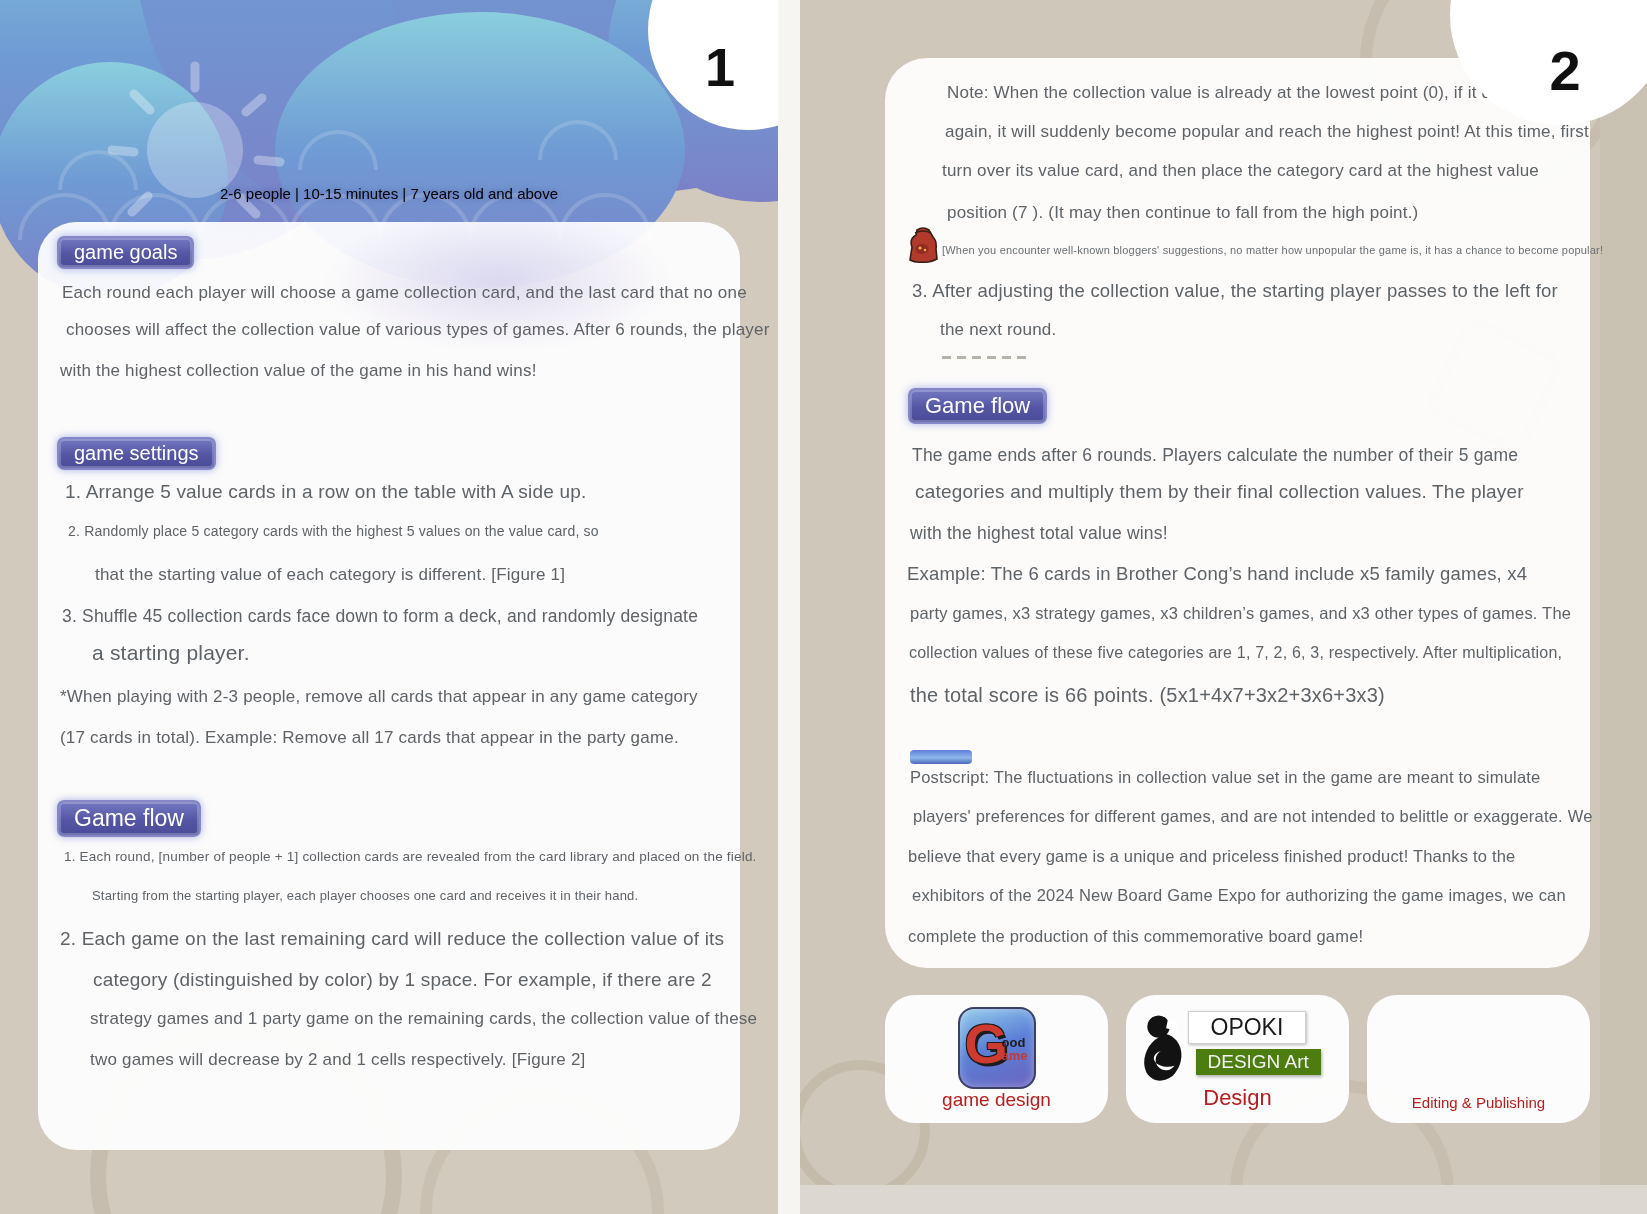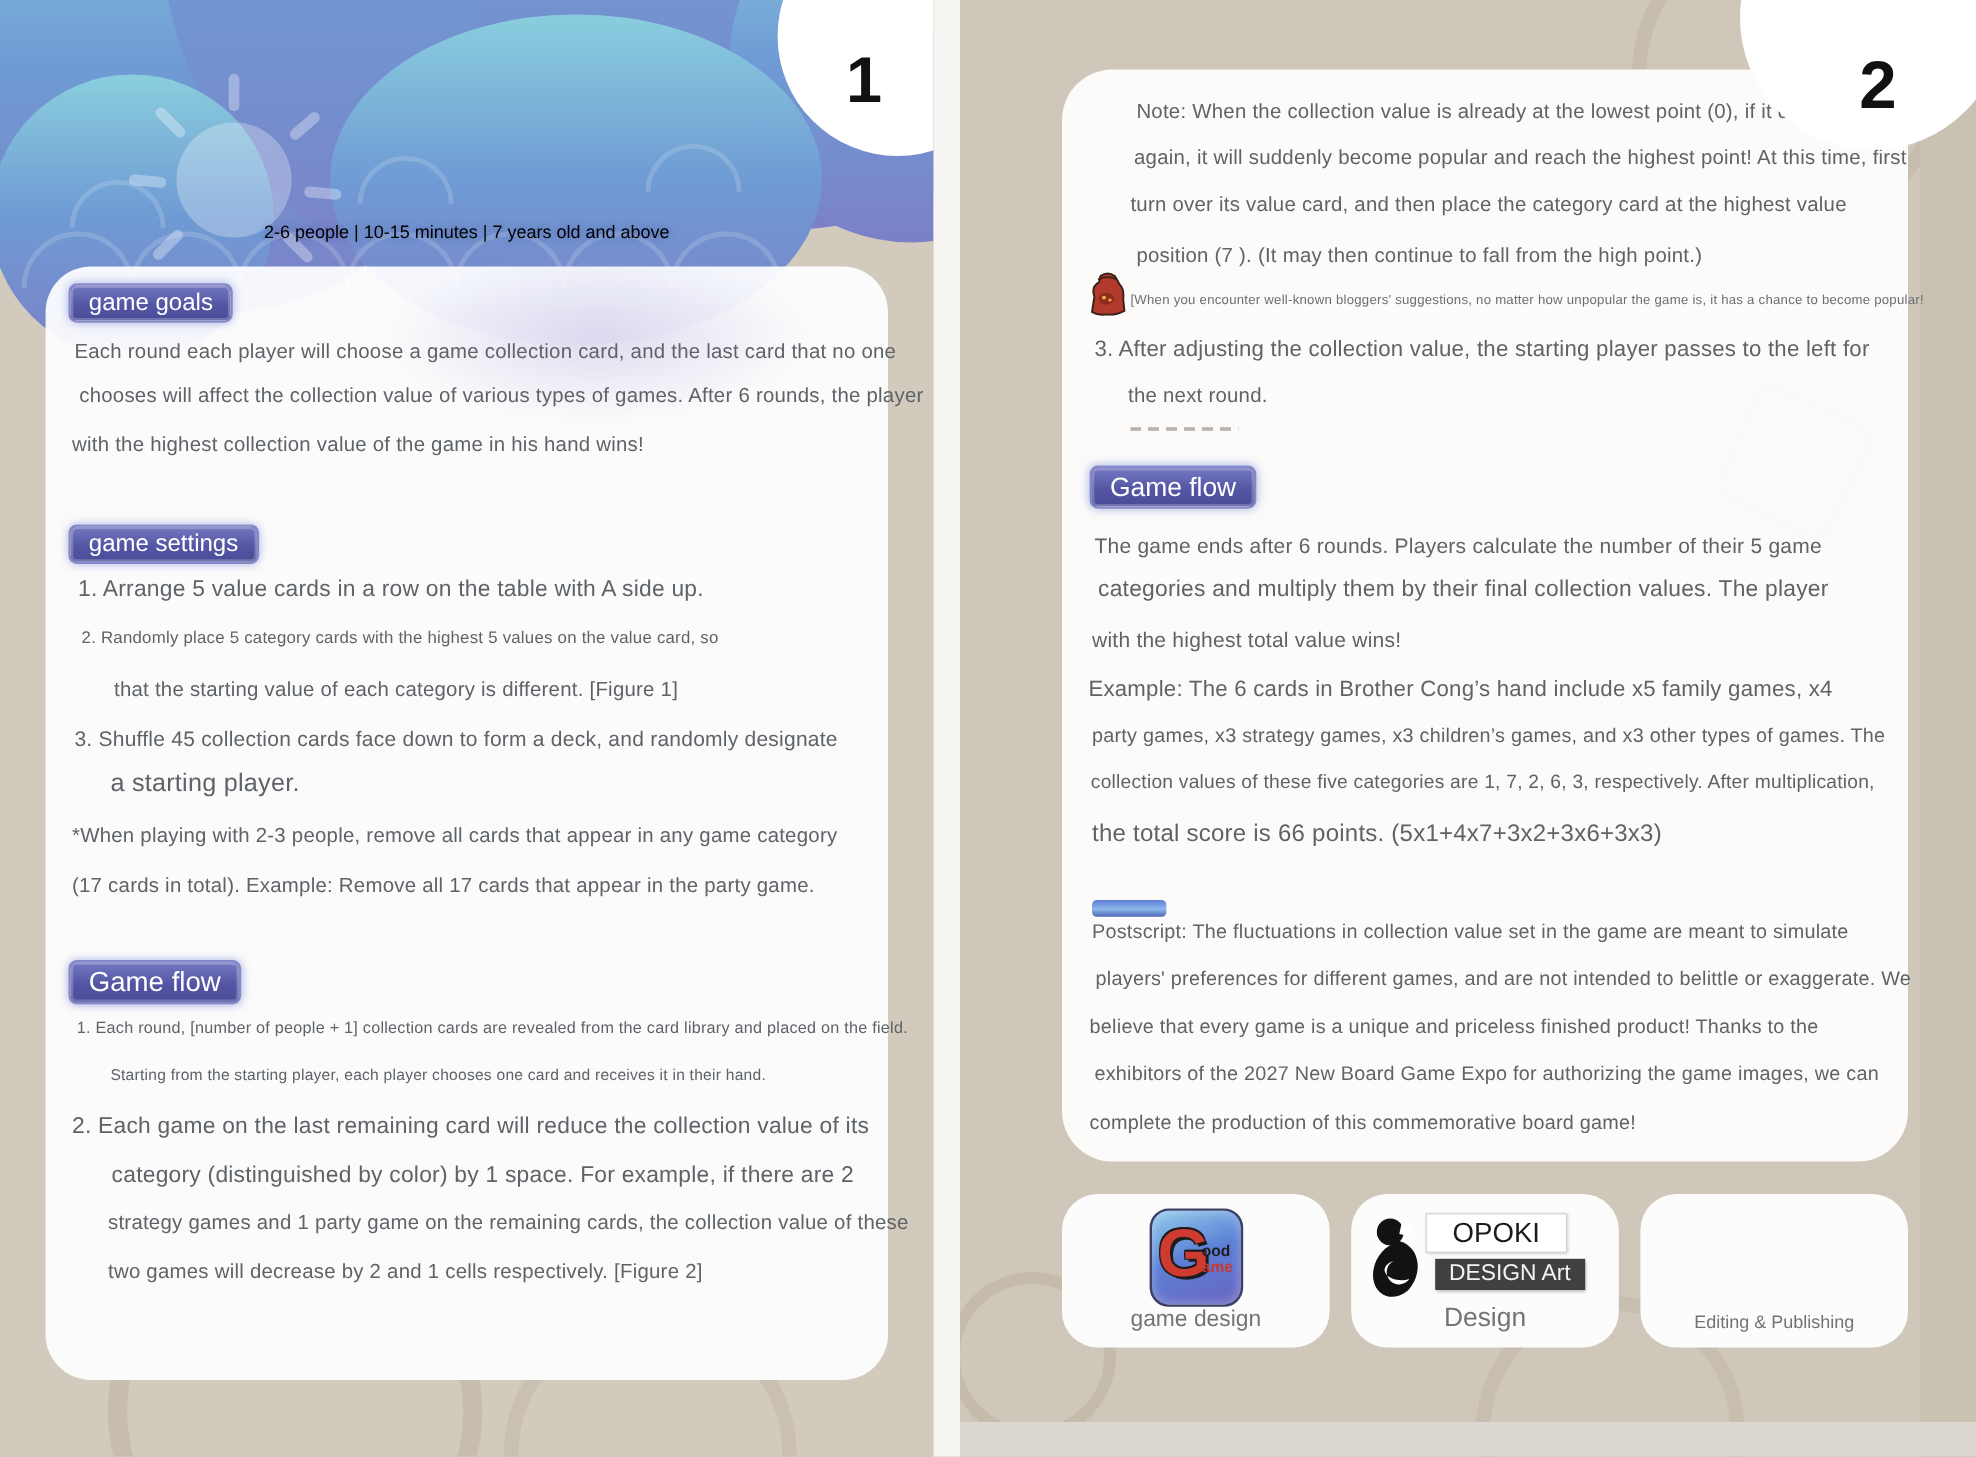--- a/index.html
+++ b/index.html
@@ -50,35 +50,35 @@
 
   .dashes{position:absolute;height:3px;
     background:repeating-linear-gradient(90deg,#b7b2ac 0 9px,transparent 9px 15px);}
 
   .smudge{position:absolute;width:62px;height:14px;border-radius:4px;
     background:linear-gradient(180deg,#4e6fd6 0%,#7fb0e8 55%,#3b55b0 100%);opacity:.9;}
 
   
   .logo-card{position:absolute;top:995px;height:128px;width:223px;background:rgba(255,255,255,.95);
     border-radius:30px;display:flex;flex-direction:column;align-items:center;}
-  .logo-caption{color:#737373;margin-top:auto;padding-bottom:12px;}
+  .logo-caption{color:#b91c1c;margin-top:auto;padding-bottom:12px;}
 
   .gg-logo{position:relative;width:74px;height:84px;margin-top:12px;border-radius:16px;
     background:linear-gradient(160deg,#93cbec 0%,#5b7fd6 48%,#6a64c0 100%);
     border:2px solid #3c4066;box-shadow:inset 0 0 10px rgba(255,255,255,.35);}
   .gg-g{position:absolute;left:5px;top:2px;font-size:56px;font-weight:bold;color:#cf3a31;
     text-shadow:2.5px 2.5px 0 #1c1c1c,-1px -1px 0 #1c1c1c,1px -1px 0 #1c1c1c,-1px 1px 0 #1c1c1c;}
   .gg-col{position:absolute;left:42px;top:27px;line-height:13px;font-weight:bold;font-size:13px;}
   .gg-ood{color:#1d1d1d;}
   .gg-ame{color:#c43a31;}
 
   .opoki-wrap{position:relative;width:200px;height:86px;margin-top:14px;}
   .opoki-name{position:absolute;left:50px;top:2px;background:#fff;border:1px solid #cfcfcf;
     box-shadow:1px 1px 3px rgba(0,0,0,.25);padding:2px 22px;font-size:23px;color:#1a1a1a;}
-  .opoki-badge{position:absolute;left:58px;top:40px;background:#404040;color:#f2f2f2;
+  .opoki-badge{position:absolute;left:58px;top:40px;background:#4d7c0f;color:#f2f2f2;
     padding:2px 12px;font-size:19px;box-shadow:1px 2px 3px rgba(0,0,0,.3);}
 
   .tbd-logo{margin-top:14px;text-align:center;line-height:1;}
   .tbd-name{font-size:47px;font-weight:900;color:#e09a35;letter-spacing:2px;
     -webkit-text-stroke:2.5px #161616;text-shadow:3px 3px 0 #161616;}
   .tbd-sub{font-size:7.5px;font-weight:bold;color:#161616;letter-spacing:1.1px;margin-top:4px;}
 </style>
 </head>
 <body>
 
@@ -198,21 +198,21 @@
     <div class="ln" style="left:25px;top:465px;font-size:17.5px;">with the highest total value wins!</div>
     <div class="ln" style="left:22px;top:505px;font-size:18.5px;">Example: The 6 cards in Brother Cong’s hand include x5 family games, x4</div>
     <div class="ln" style="left:25px;top:546px;font-size:16.5px;">party games, x3 strategy games, x3 children’s games, and x3 other types of games. The</div>
     <div class="ln" style="left:24px;top:586px;font-size:16px;">collection values of these five categories are 1, 7, 2, 6, 3, respectively. After multiplication,</div>
     <div class="ln" style="left:25px;top:626px;font-size:20px;">the total score is 66 points. (5x1+4x7+3x2+3x6+3x3)</div>
 
     <div class="smudge" style="left:25px;top:692px;"></div>
     <div class="ln" style="left:25px;top:710px;font-size:16.5px;">Postscript: The fluctuations in collection value set in the game are meant to simulate</div>
     <div class="ln" style="left:28px;top:749px;font-size:16.5px;">players' preferences for different games, and are not intended to belittle or exaggerate. We</div>
     <div class="ln" style="left:23px;top:789px;font-size:16.5px;">believe that every game is a unique and priceless finished product! Thanks to the</div>
-    <div class="ln" style="left:27px;top:828px;font-size:16.5px;">exhibitors of the 2027 New Board Game Expo for authorizing the game images, we can</div>
+    <div class="ln" style="left:27px;top:828px;font-size:16.5px;">exhibitors of the 2024 New Board Game Expo for authorizing the game images, we can</div>
     <div class="ln" style="left:23px;top:869px;font-size:16.5px;">complete the production of this commemorative board game!</div>
   </div>
 
   <div class="corner-circle" style="left:650px;top:-95px;width:220px;height:220px;"></div>
   <div class="pagenum" style="left:735px;top:38px;width:60px;text-align:center;font-size:56px;">2</div>
 
   <div class="logo-card" style="left:85px;">
     <div class="gg-logo">
       <span class="gg-g">G</span>
       <span class="gg-col">

